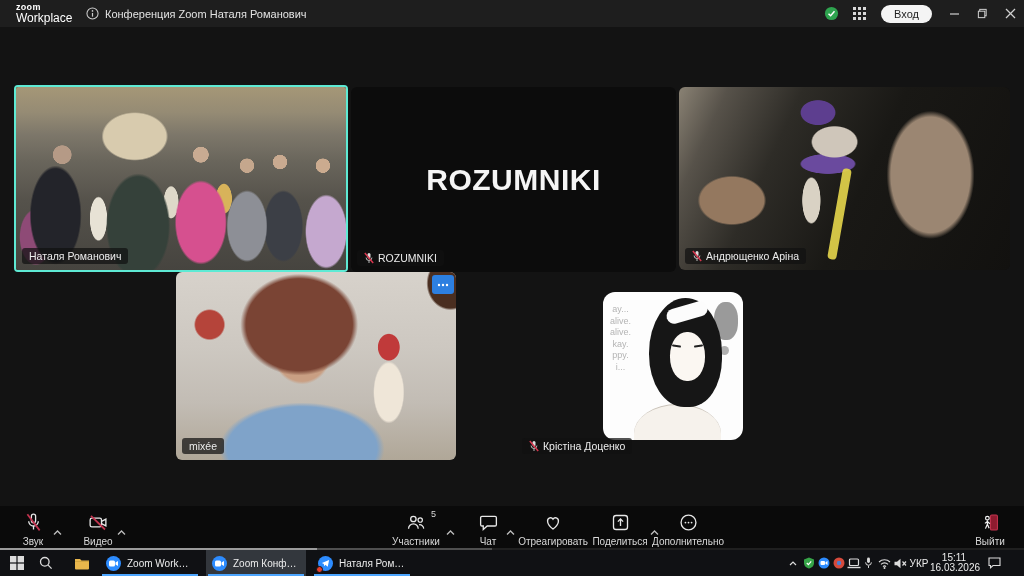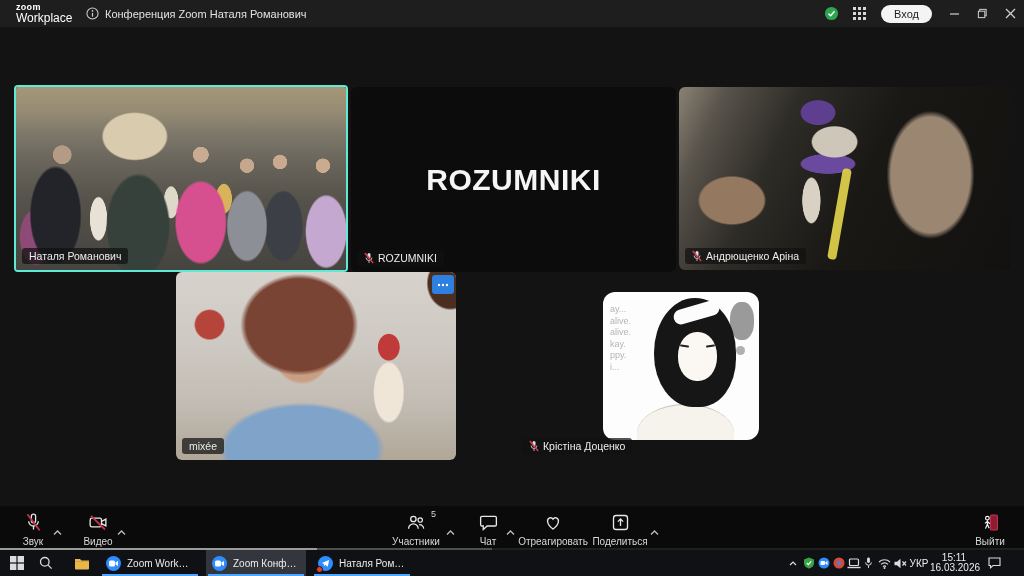--- a/index.html
+++ b/index.html
@@ -11,21 +11,21 @@
   .logo{position:absolute;left:16px;top:2px;line-height:11px;color:#fff;}
   .logo .l1{font-size:9px;font-weight:700;letter-spacing:.3px;}
   .logo .l2{font-size:12px;}
   .meeting-info{position:absolute;left:86px;top:0;height:27px;display:flex;align-items:center;gap:6px;color:#e3e3e3;font-size:11px;}
   .tb-right{position:absolute;right:0;top:0;height:27px;display:flex;align-items:center;gap:0;}
   .tb-ic{width:28px;height:27px;display:flex;align-items:center;justify-content:center;}
   .login-btn{height:18px;padding:0 13px;margin:0 8px;border-radius:9px;background:#f4f4f4;color:#1f1f1f;font-size:11px;display:flex;align-items:center;}
 
   
   .stage{position:absolute;left:0;top:27px;width:1024px;height:479px;background:#131313;}
-  .tile{position:absolute;border-radius:6px;overflow:hidden;}
+  .tile{position:absolute;border-radius:6px;overflow:hidden;text-align:center;}
   .tile-active{border:2px solid #5eead4;border-radius:4px;}
   .vid{position:absolute;inset:0;}
   .name-pill{position:absolute;left:6px;bottom:6px;display:flex;align-items:center;gap:4px;background:rgba(16,16,16,.72);color:#ececec;font-size:10.5px;padding:2px 7px;border-radius:3px;white-space:nowrap;}
   .big-name{position:absolute;inset:0;display:flex;align-items:center;justify-content:center;color:#f5f5f5;font-size:30px;font-weight:700;letter-spacing:.5px;}
   .t-natalya{left:14px;top:58px;width:334px;height:187px;}
   .t-rozumniki{left:351px;top:60px;width:325px;height:185px;background:#0c0c0c;}
   .t-arina{left:679px;top:60px;width:331px;height:183px;background:#0c0c0c;}
   .t-mixee{left:176px;top:245px;width:280px;height:188px;background:#0c0c0c;}
   .t-kristina{left:516px;top:245px;width:330px;height:188px;background:transparent;overflow:visible;}
   
@@ -66,21 +66,21 @@
     radial-gradient(ellipse 52px 62px at 45% 40%, #c99f83 55%, rgba(0,0,0,0) 60%),
     radial-gradient(ellipse 125px 70px at 45% 94%, #7fa3c9 60%, rgba(0,0,0,0) 66%),
     radial-gradient(ellipse 26px 52px at 76% 64%, #efe6d8 55%, rgba(0,0,0,0) 60%),
     radial-gradient(ellipse 18px 22px at 76% 40%, #c03a3a 58%, rgba(0,0,0,0) 63%),
     radial-gradient(ellipse 28px 28px at 12% 28%, #b5443a 50%, rgba(0,0,0,0) 56%),
     radial-gradient(ellipse 24px 24px at 30% 20%, #c2584a 40%, rgba(0,0,0,0) 47%),
     radial-gradient(ellipse 40px 45px at 98% 6%, #4a2e20 55%, rgba(0,0,0,0) 60%),
     linear-gradient(180deg,#d7d2cb 0%,#cdc8c1 40%,#c2bcb4 70%,#b0a798 100%);}
 
   
-  .avatar{position:absolute;left:87px;top:20px;width:156px;height:148px;background:#fdfdfd;border-radius:12px;overflow:hidden;}
+  .avatar{position:absolute;left:87px;top:20px;width:140px;height:148px;background:#fdfdfd;border-radius:12px;overflow:hidden;}
   .manga-text{position:absolute;left:7px;top:12px;color:#b4b4b4;font-size:9px;line-height:11.5px;}
   .manga-hair{position:absolute;left:33%;top:4%;width:52%;height:74%;background:#161616;border-radius:50% 50% 44% 48%;}
   .manga-band{position:absolute;left:45%;top:9%;width:30%;height:10%;background:#fcfcfc;border-radius:8px;transform:rotate(-16deg);}
   .manga-face{position:absolute;left:48%;top:27%;width:25%;height:33%;background:#fbf7f2;border-radius:48%;}
   .manga-eye{position:absolute;width:9px;height:2px;background:#222;border-radius:2px;}
   .manga-shoulders{position:absolute;left:22%;top:76%;width:62%;height:40%;background:#f6f2ec;border-radius:50% 50% 0 0;border-top:1.5px solid #c9c2b8;}
   .manga-blob{position:absolute;right:5px;top:10px;width:24px;height:38px;background:#9a9a9a;border-radius:45%;}
   .manga-dot{position:absolute;right:14px;top:54px;width:9px;height:9px;background:#b0b0b0;border-radius:50%;}
 
   
@@ -333,20 +333,31 @@
           </svg>
       </div>
       <div class="lbl">Поделиться</div>
     </div>
     <div class="caret" style="left:650px;">
       <svg width="9" height="6" viewBox="0 0 9 6">
           <polyline points="1,4.5 4.5,1 8,4.5" fill="none" stroke="#bdbdbd" stroke-width="1.3"></polyline>
         </svg>
     </div>
 
+    <div class="tbtn" style="left:652px;width:72px;">
+      <div class="ticon">
+        <svg width="21" height="21" viewBox="0 0 24 24">
+            <circle cx="12" cy="12" r="8.5" fill="none" stroke="#e8e8e8" stroke-width="1.5"></circle>
+            <circle cx="8.5" cy="12" r="1" fill="#e8e8e8"></circle>
+            <circle cx="12" cy="12" r="1" fill="#e8e8e8"></circle>
+            <circle cx="15.5" cy="12" r="1" fill="#e8e8e8"></circle>
+          </svg>
+      </div>
+      <div class="lbl">Дополнительно</div>
+    </div>
 
     <div class="tbtn" style="left:966px;width:48px;justify-content:space-between;">
       <div class="ticon">
         <svg width="22" height="21" viewBox="0 0 24 24">
             <rect x="12.5" y="3.5" width="8" height="17" rx="1.5" fill="#8e1b2f" stroke="#c2344f" stroke-width="1.2"></rect>
             <circle cx="9" cy="7" r="2.1" fill="none" stroke="#f2f2f2" stroke-width="1.4"></circle>
             <path d="M9 9.5 V14 M9 10.8 L6.2 13 M9 10.8 L11.8 13.5 M9 14 L6.8 19 M9 14 L11 18.5" fill="none" stroke="#f2f2f2" stroke-width="1.4"></path>
           </svg>
       </div>
       <div class="lbl">Выйти</div>

